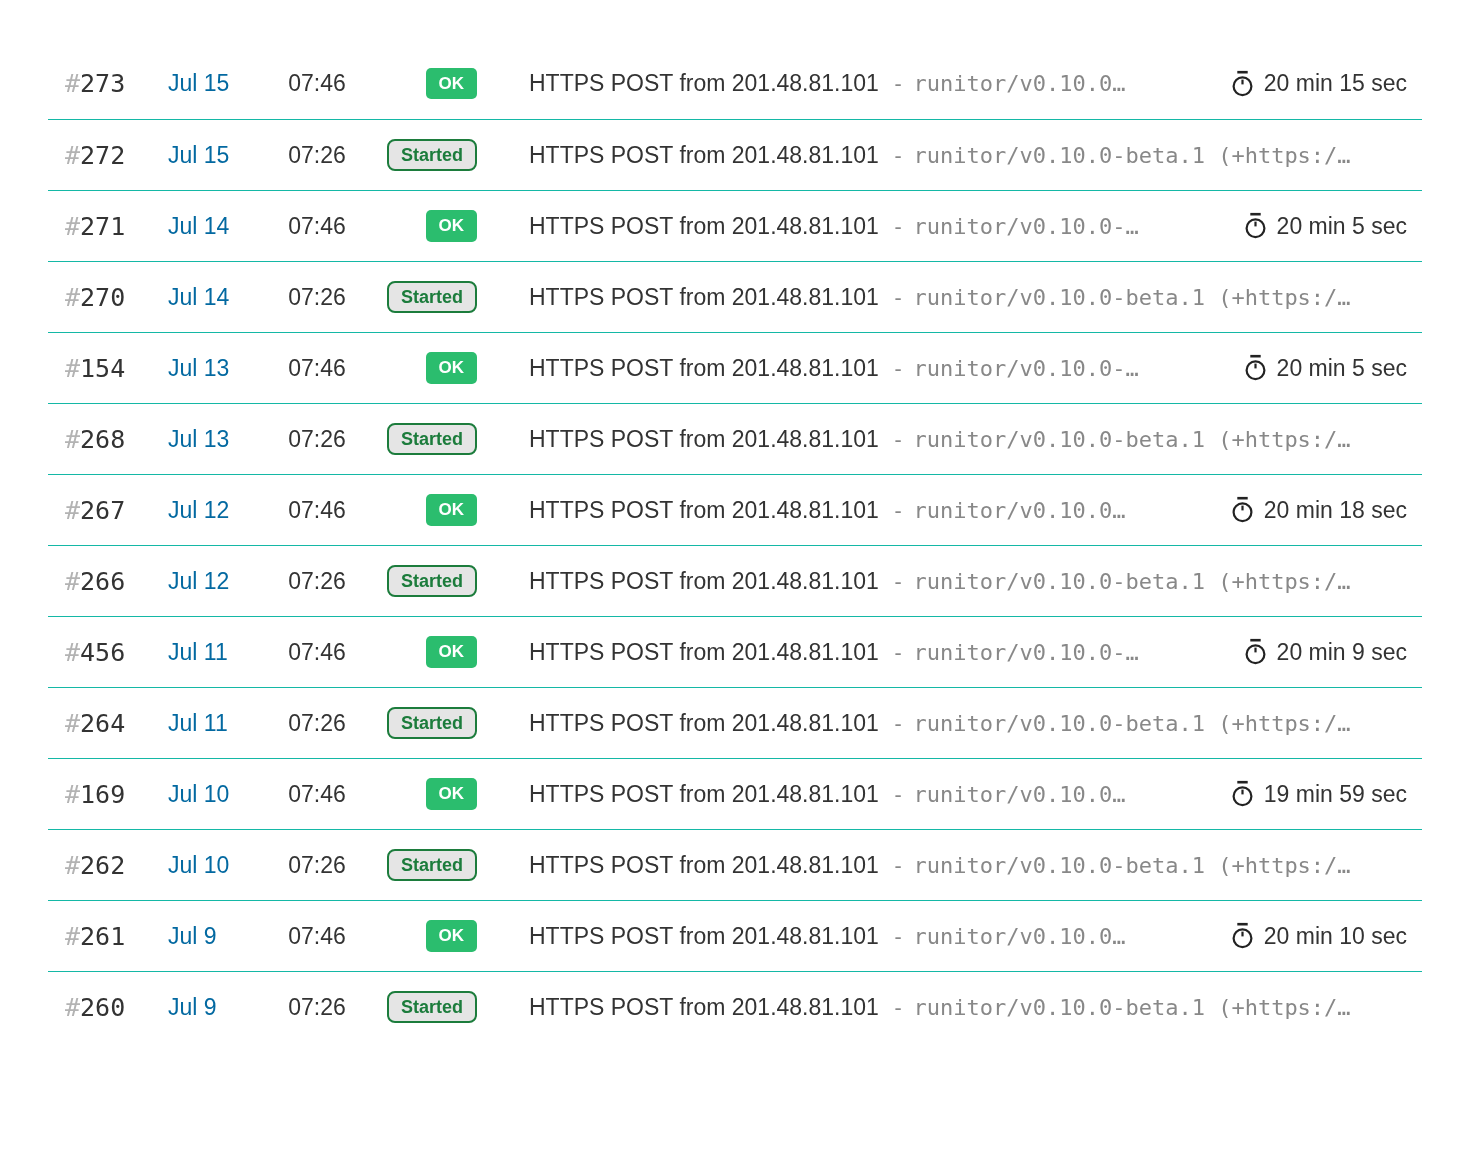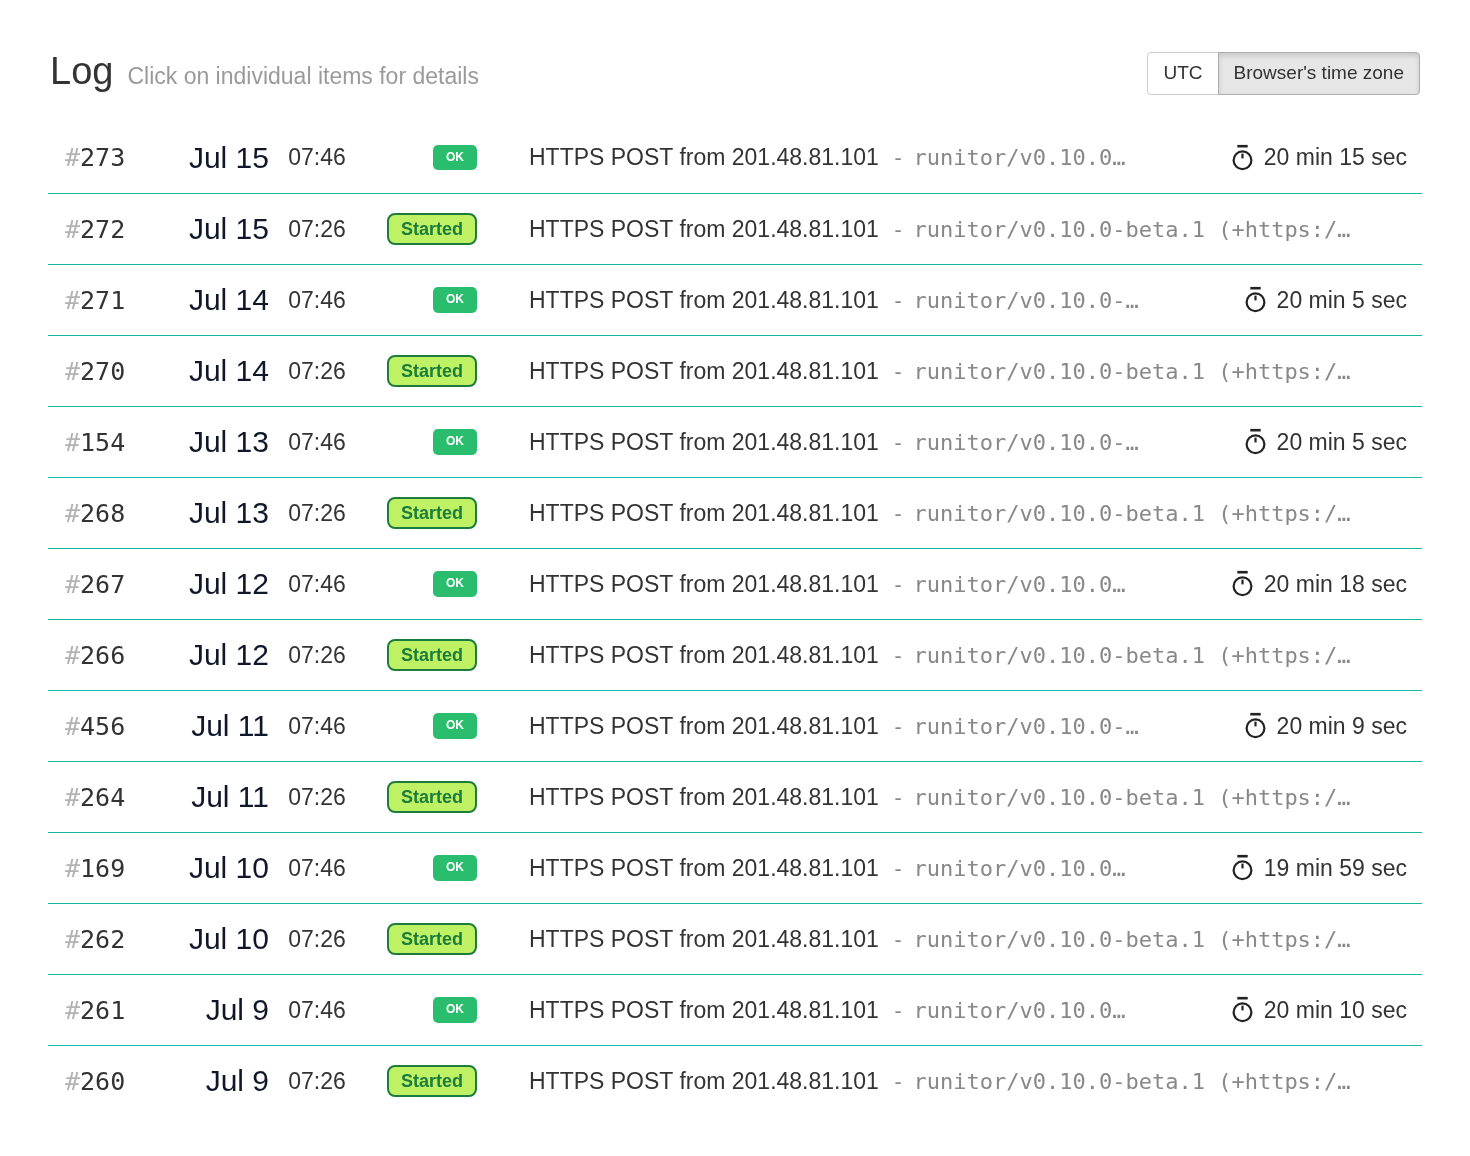--- a/index.html
+++ b/index.html
@@ -68,39 +68,39 @@
     width: 112px;
     padding-left: 17px;
     flex: none;
     font-family: "DejaVu Sans Mono", monospace;
     font-size: 25px;
     white-space: nowrap;
   }
   .c-num .hash { color: #b3b3b3; }
   .c-num .digits { color: #333; }
 
-  .c-date { width: 101px; flex: none; font-size: 30px; color: #0f172a; white-space: nowrap; text-align: right; }
+  .c-date { width: 101px; flex: none; font-size: 23px; color: #0369a1; white-space: nowrap; }
   .c-time { width: 80px;  flex: none; font-size: 23px; color: #333; white-space: nowrap; text-align: center; }
 
   .c-badge { width: 112px; flex: none; display: flex; justify-content: flex-end; }
   .badge {
     display: inline-block;
     font-weight: bold;
     white-space: nowrap;
     line-height: 1.15;
   }
   .badge.ok {
     background: #2bbd6e;
     color: #fff;
-    font-size: 12px;
+    font-size: 17px;
     padding: 6px 13px;
     border-radius: 5px;
   }
   .badge.started {
-    background: #bef264;
+    background: #e5e5e5;
     color: #1c7c3c;
     border: 2px solid #1c7c3c;
     font-size: 18px;
     padding: 4px 12px;
     border-radius: 8px;
   }
 
   .c-desc {
     flex: 1 1 auto;
     min-width: 0;
@@ -132,29 +132,20 @@
     white-space: nowrap;
     justify-content: flex-end;
   }
   .c-dur svg { display: block; }
 </style>
 </head>
 <body>
 
 <div class="page">
 
-  <div class="header">
-    <h1 class="page-title">
-      <span>Log</span><span class="subtitle">Click on individual items for details</span>
-    </h1>
-    <div class="btn-group">
-      <button class="btn">UTC</button>
-      <button class="btn active">Browser's time zone</button>
-    </div>
-  </div>
 
   <div class="log-table">
 
       <div class="log-row">
         <span class="c-num"><span class="hash">#</span><span class="digits">273</span></span>
         <span class="c-date">Jul 15</span>
         <span class="c-time">07:46</span>
         <span class="c-badge">
           <span class="badge ok">OK</span>
         </span>

